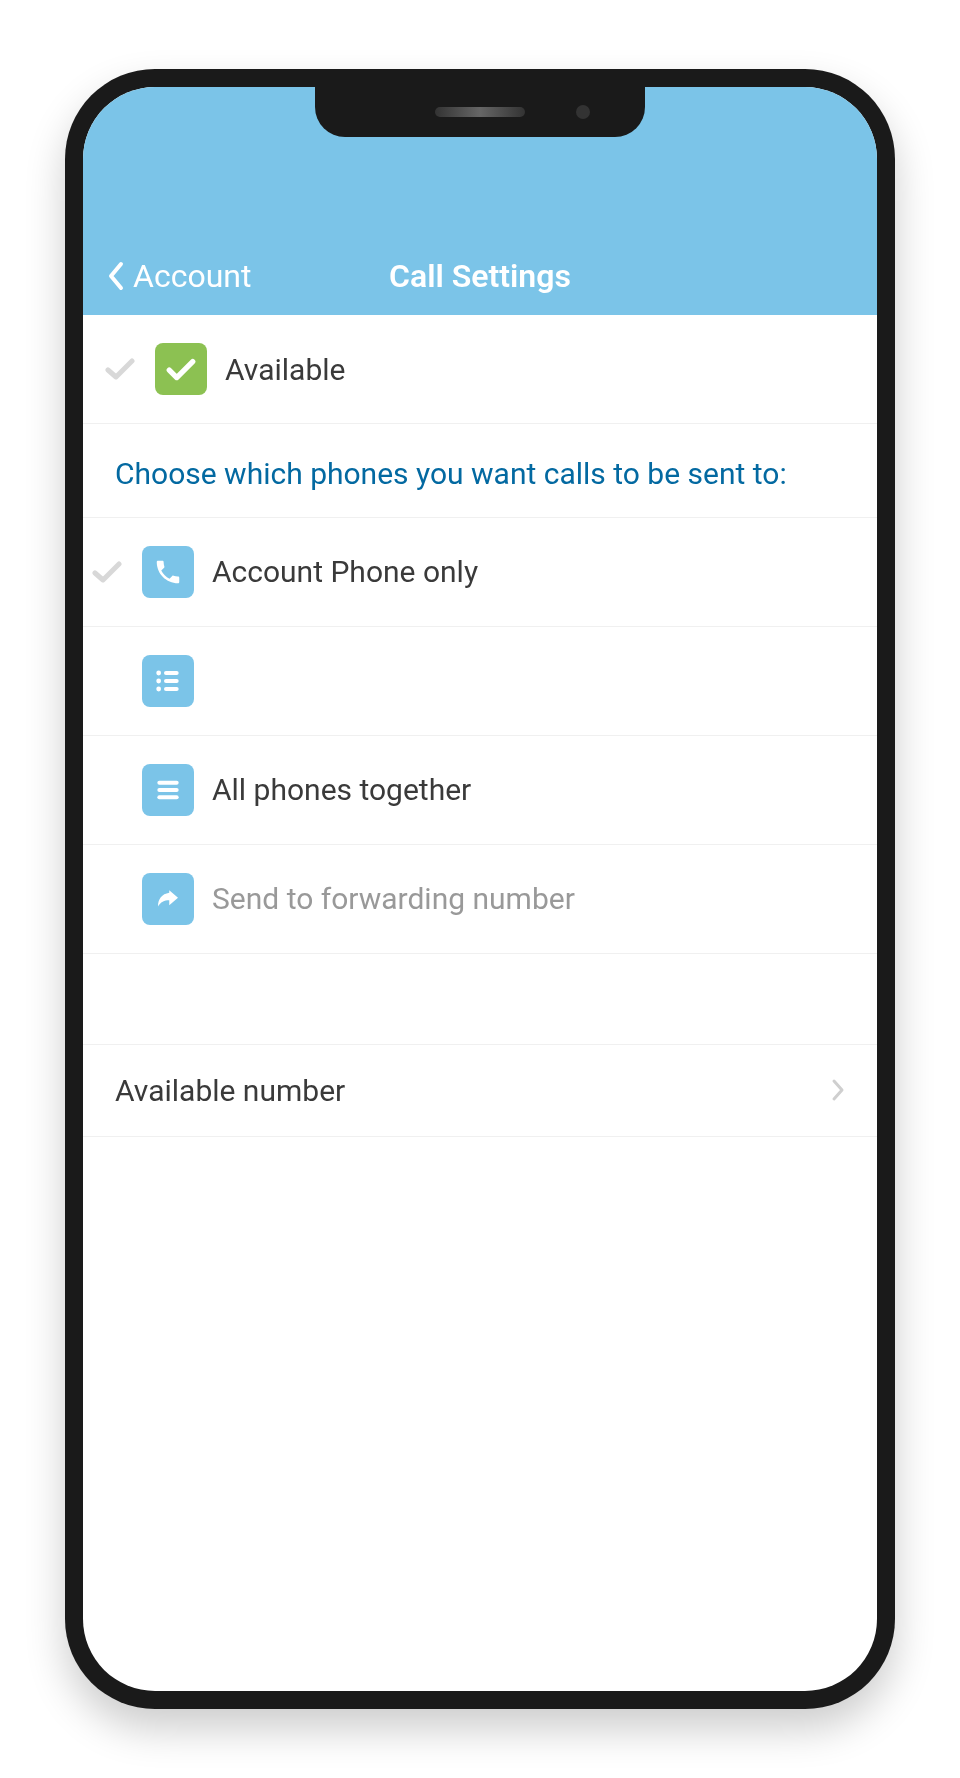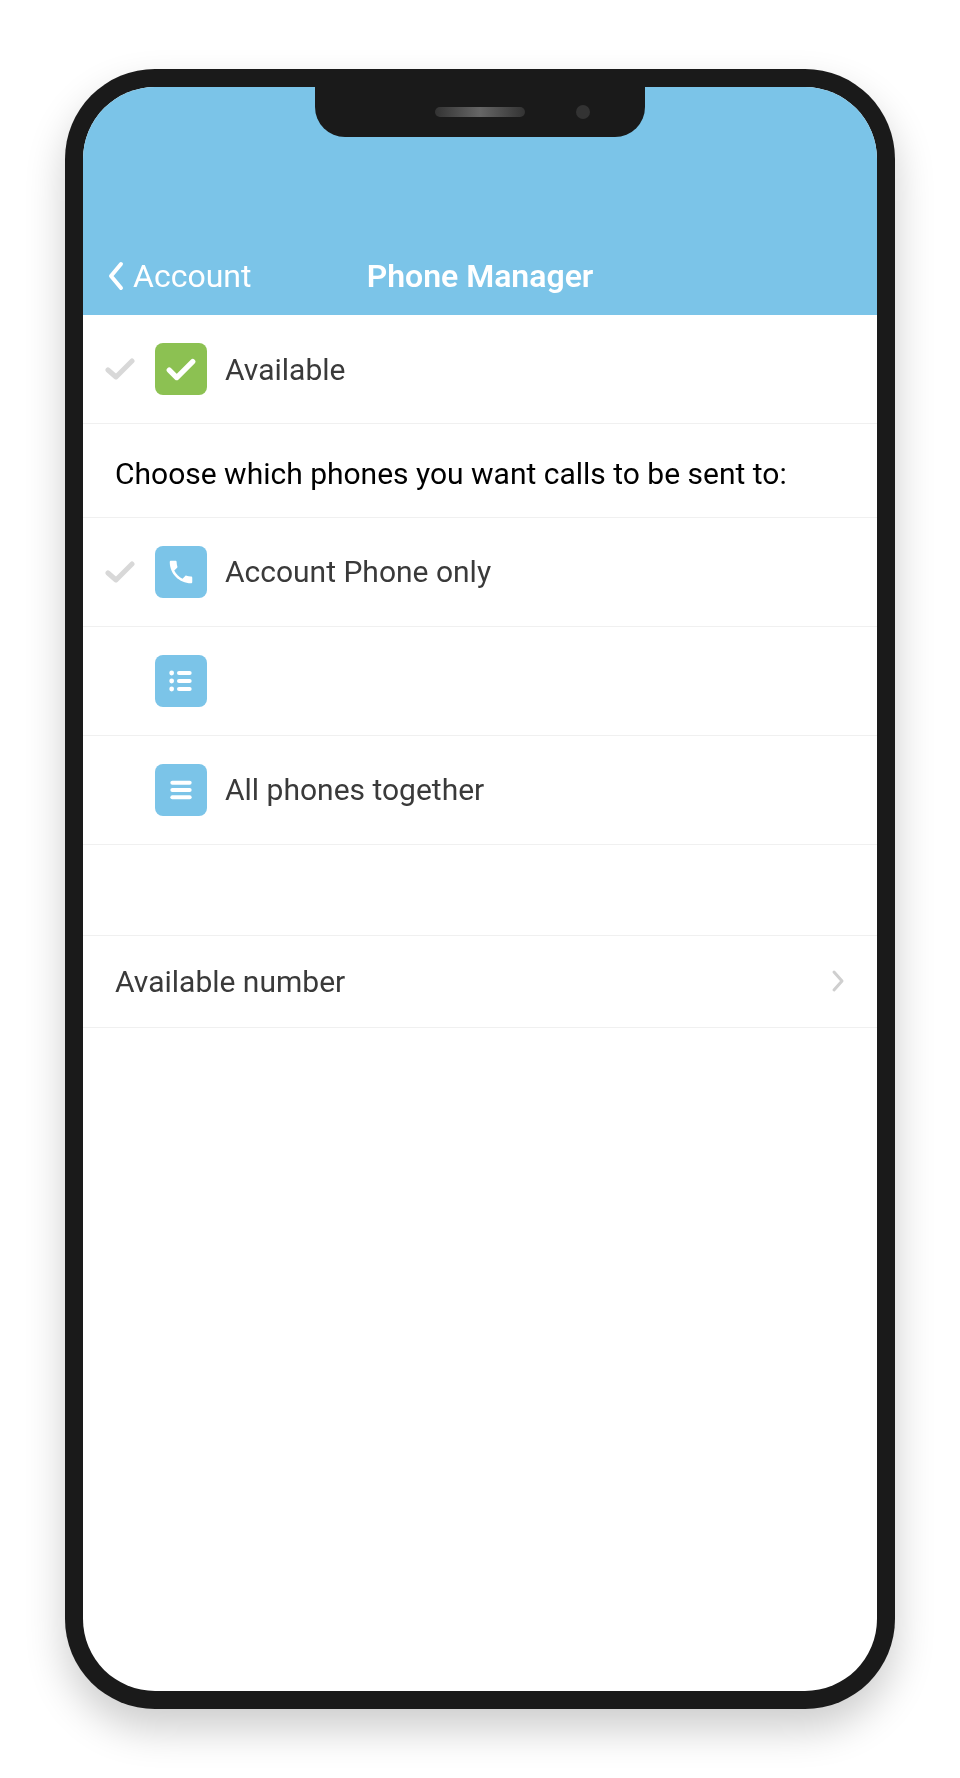--- a/index.html
+++ b/index.html
@@ -99,21 +99,21 @@
   }
   .row {
     display: flex;
     align-items: center;
     padding: 28px 32px 28px 20px;
     border-bottom: 1px solid #f0f0f0;
     gap: 18px;
     min-height: 100px;
   }
   .row.indented {
-    padding-left: 20px;
+    padding-left: 7px;
   }
   .check-col {
     width: 34px;
     display: flex;
     justify-content: center;
     flex-shrink: 0;
   }
   .check-icon {
     width: 30px;
     height: 22px;
@@ -137,21 +137,21 @@
     font-size: 30px;
     color: #3a3a3a;
     flex: 1;
   }
   .row-label.disabled {
     color: #999;
   }
   .section-text {
     padding: 30px 32px 22px 32px;
     font-size: 30px;
-    color: #000000;
+    color: #0369a1;
     line-height: 1.35;
     border-bottom: 1px solid #f0f0f0;
   }
   .spacer {
     height: 90px;
   }
   .nav-row {
     display: flex;
     align-items: center;
     justify-content: space-between;
@@ -179,21 +179,21 @@
       <div class="notch-camera"></div>
     </div>
 
     <div class="header">
       <div class="back-button">
         <svg class="back-chevron" viewBox="0 0 18 30">
           <polyline points="14,3 4,15 14,27" fill="none" stroke="#ffffff" stroke-width="4" stroke-linecap="round" stroke-linejoin="round"></polyline>
         </svg>
         <span>Account</span>
       </div>
-      <div class="header-title">Phone Manager</div>
+      <div class="header-title">Call Settings</div>
     </div>
 
     <div class="content">
 
       <div class="row">
         <div class="check-col">
           <svg class="check-icon" viewBox="0 0 30 22">
             <polyline points="3,12 11,19 27,3" fill="none" stroke="#d8d8d8" stroke-width="5" stroke-linecap="round" stroke-linejoin="round"></polyline>
           </svg>
         </div>
@@ -240,20 +240,29 @@
         <div class="icon-box icon-blue">
           <svg viewBox="0 0 24 24" width="32" height="32">
             <rect x="4" y="5" width="16" height="3" rx="1.5" fill="#ffffff"></rect>
             <rect x="4" y="10.5" width="16" height="3" rx="1.5" fill="#ffffff"></rect>
             <rect x="4" y="16" width="16" height="3" rx="1.5" fill="#ffffff"></rect>
           </svg>
         </div>
         <div class="row-label">All phones together</div>
       </div>
 
+      <div class="row indented">
+        <div class="check-col"></div>
+        <div class="icon-box icon-blue">
+          <svg viewBox="0 0 24 24" width="30" height="30">
+            <path d="M13 5l7 6-7 6v-4c-4 0-7 1.5-9 5 0-6 3-10 9-11V5z" fill="#ffffff"></path>
+          </svg>
+        </div>
+        <div class="row-label disabled">Send to forwarding number</div>
+      </div>
 
       <div class="spacer"></div>
 
       <div class="nav-row">
         <div class="nav-label">Available number</div>
         <svg class="nav-chevron" viewBox="0 0 14 24">
           <polyline points="3,3 11,12 3,21" fill="none" stroke="#cfcfcf" stroke-width="3" stroke-linecap="round" stroke-linejoin="round"></polyline>
         </svg>
       </div>
 

